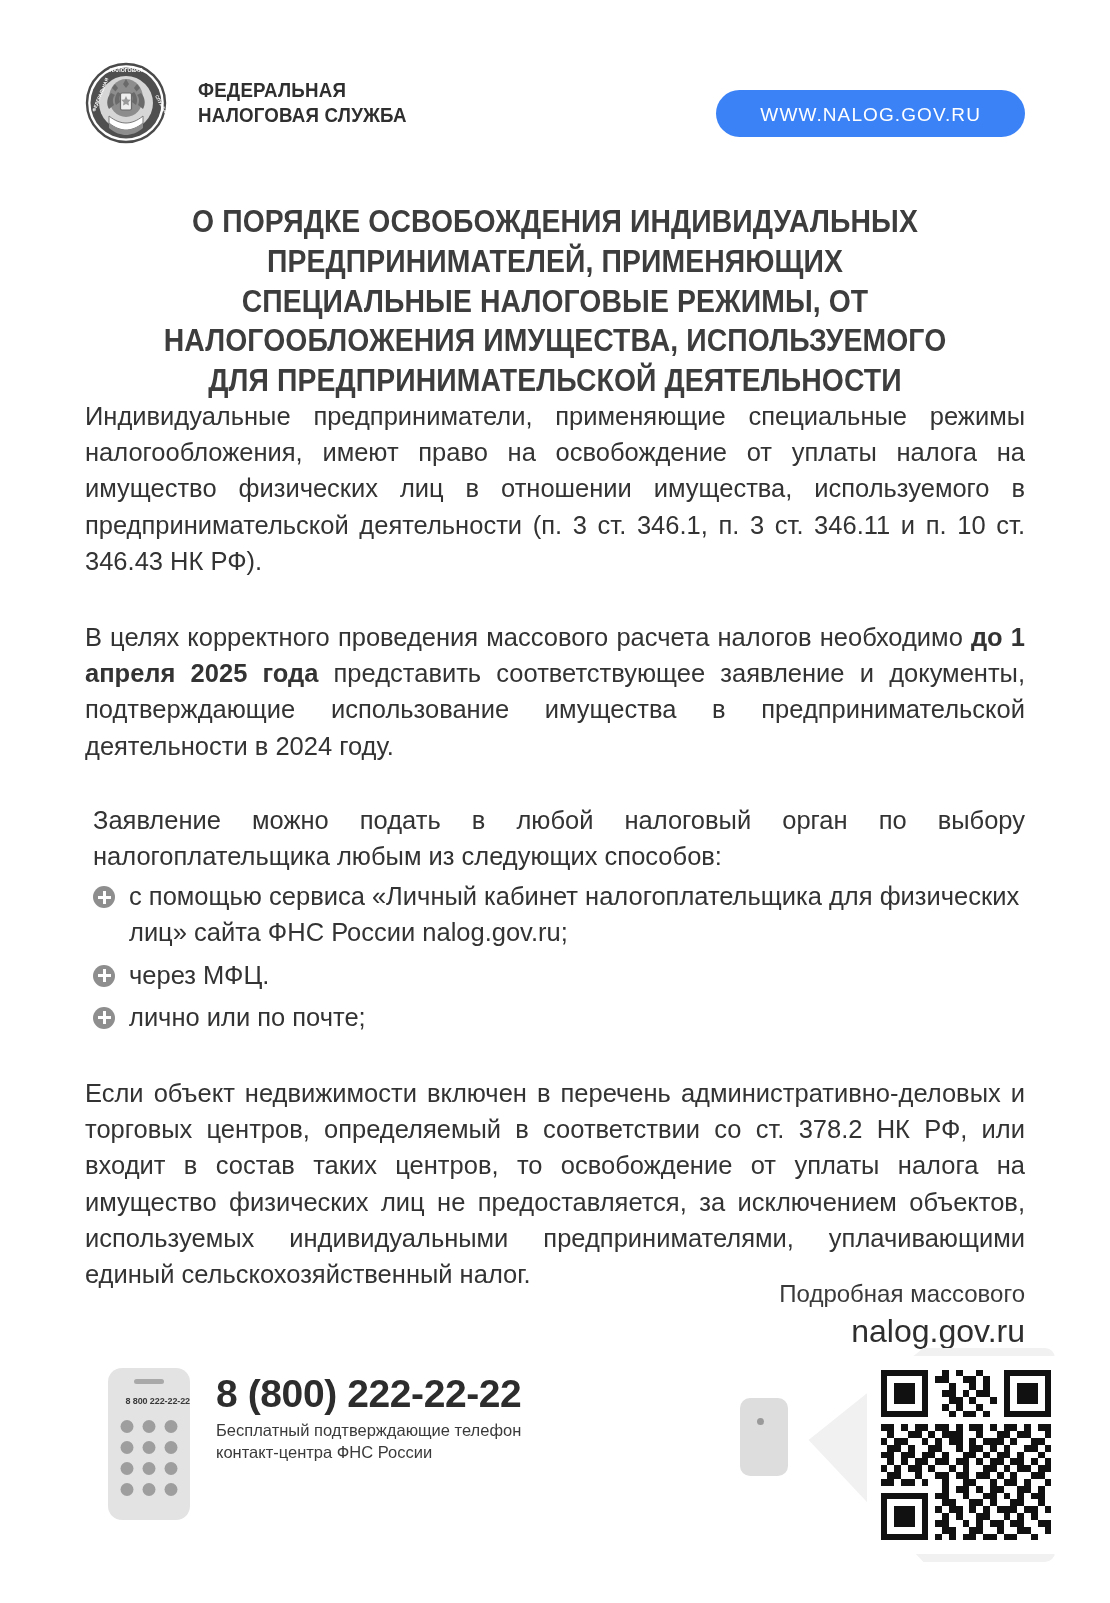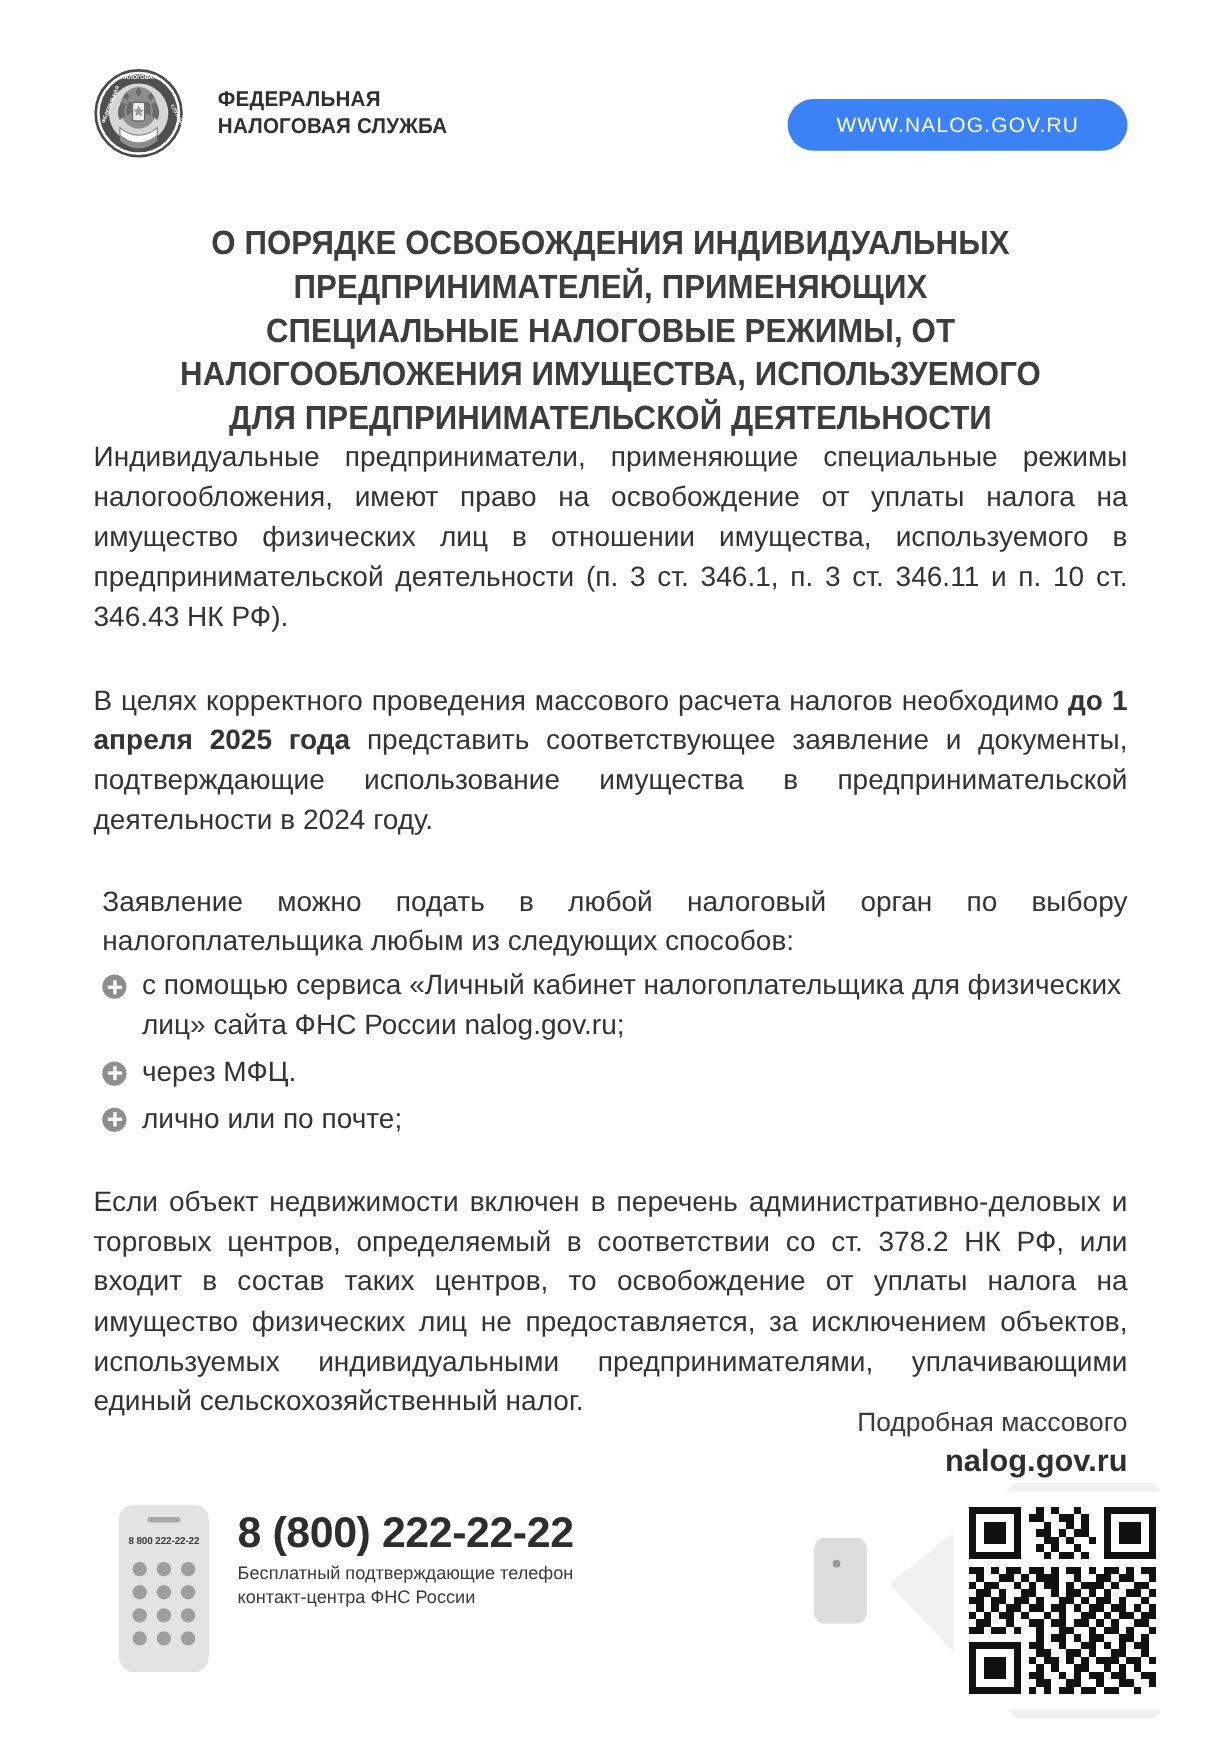--- a/index.html
+++ b/index.html
@@ -150,22 +150,22 @@
     position: absolute;
     top: 1278px;
     left: 85px;
     width: 940px;
     text-align: right;
     font-size: 24px;
     line-height: 1.32;
     color: #3a3a3a;
   }
   .more-info .site {
-    font-weight: bold;
-    font-size: 28px;
+    font-weight: normal;
+    font-size: 32px;
     color: #2e2e2e;
   }
 
   
   .phone-block {
     position: absolute;
     left: 108px;
     top: 1368px;
     display: flex;
     align-items: flex-start;
@@ -187,21 +187,21 @@
     width: 30px;
     height: 5px;
     border-radius: 3px;
     background: #a9a9a9;
   }
   .phone-screen-num {
     position: absolute;
     left: 0;
     right: 0;
     top: 28px;
-    text-align: center;
+    text-align: right;
     font-size: 9px;
     font-weight: bold;
     color: #3a3a3a;
     letter-spacing: -0.1px;
   }
   .keypad {
     position: absolute;
     left: 50%;
     top: 52px;
     transform: translateX(-50%);

